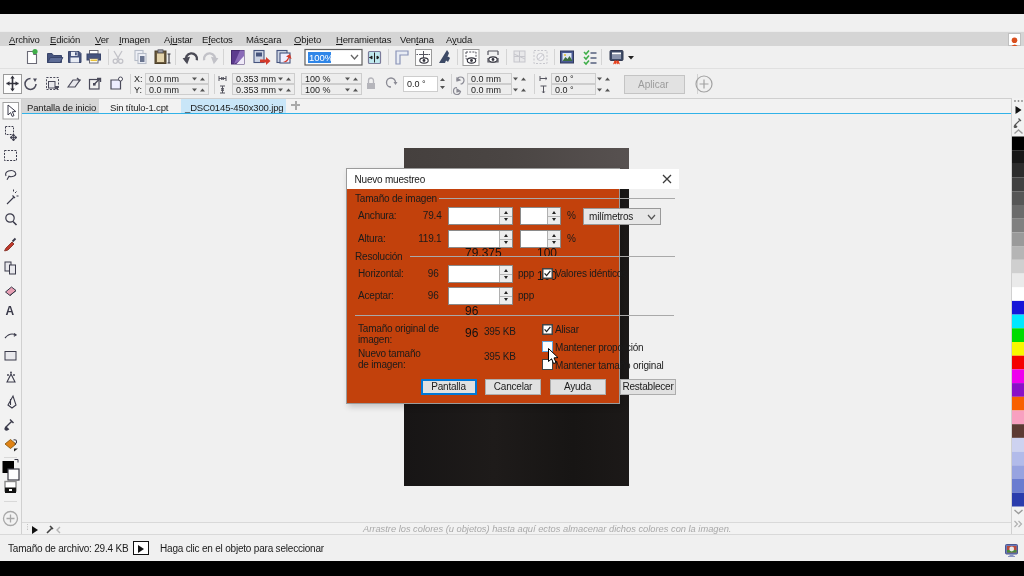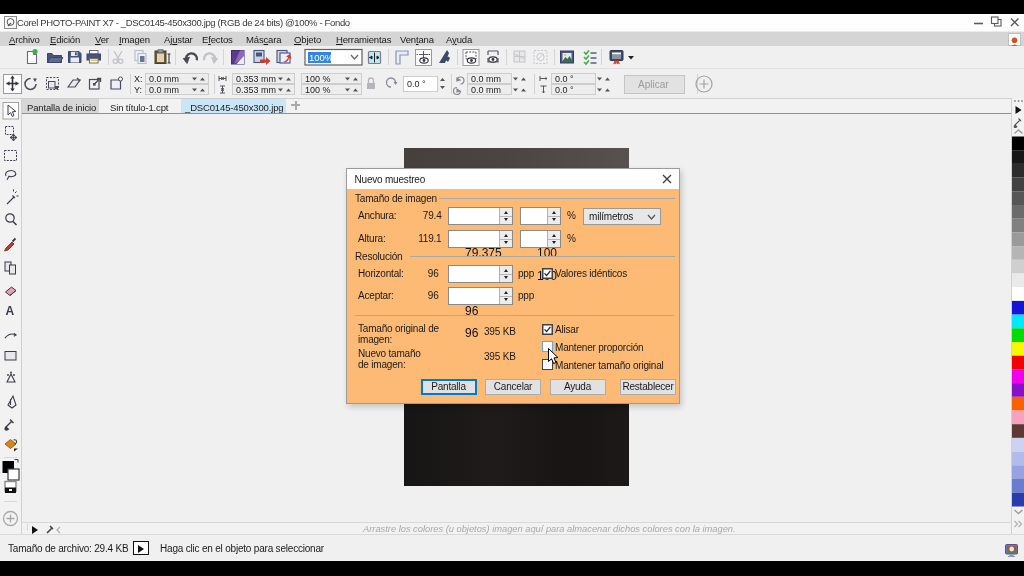--- a/index.html
+++ b/index.html
@@ -21,34 +21,20 @@
   .btn { position:absolute; height:16px; background:#e1e1e1; border:1px solid #adadad;
     text-align:center; font-size:10px; letter-spacing:-0.2px; color:#1b1b1b; line-height:14px; }
   .cb { position:absolute; width:11px; height:11px; background:#fff; border:1.5px solid #424242; }
   .menu-item { position:absolute; top:2px; font-size:9.5px; letter-spacing:-0.15px; color:#1b1b1b; }
   u { text-decoration-thickness:0.8px; text-underline-offset:0.5px; }
 </style>
 </head>
 <body>
 <div id="app">
 
-  <div class="abs" id="titlebar" style="left:0;top:0;width:1024px;height:17px;background:#fefefe;">
-    <svg class="abs" style="left:4px;top:2px" width="13" height="13" viewBox="0 0 13 13">
-      <rect x="0.5" y="0.5" width="12" height="12" fill="#f8f8f8" stroke="#8a8a8a"></rect>
-      <circle cx="6.5" cy="6" r="3.4" fill="#fff" stroke="#555" stroke-width="1"></circle>
-      <path d="M4 10 L7 7" stroke="#555" stroke-width="1.2" fill="none"></path>
-    </svg>
-    <div class="abs t9" style="left:17px;top:3px;color:#3a3a3a;letter-spacing:-0.35px">Corel PHOTO-PAINT X7 - _DSC0145-450x300.jpg (RGB de 24 bits) @100% - Fondo</div>
-    <svg class="abs" style="left:967px;top:0" width="57" height="17" viewBox="0 0 57 17">
-      <path d="M7 9.5 h9" stroke="#5a5a5a" stroke-width="1.6"></path>
-      <rect x="27.5" y="5.5" width="6.5" height="6.5" fill="none" stroke="#5a5a5a" stroke-width="1.1"></rect>
-      <rect x="24.5" y="3" width="6.5" height="6.5" fill="#fefefe" stroke="#5a5a5a" stroke-width="1.1"></rect>
-      <path d="M44 4.5 l7.5 7.5 M51.5 4.5 L44 12" stroke="#5a5a5a" stroke-width="1.3"></path>
-    </svg>
-  </div>
 
   <div class="abs" id="menubar" style="left:0;top:17px;width:1024px;height:15px;background:#d5d5d5;border-top:1px solid #ececec;">
     <span class="menu-item" style="left:9px"><u>A</u>rchivo</span>
     <span class="menu-item" style="left:50px"><u>E</u>dición</span>
     <span class="menu-item" style="left:95px"><u>V</u>er</span>
     <span class="menu-item" style="left:119px"><u>I</u>magen</span>
     <span class="menu-item" style="left:164px">Aj<u>u</u>star</span>
     <span class="menu-item" style="left:202px">E<u>f</u>ectos</span>
     <span class="menu-item" style="left:246px">Más<u>c</u>ara</span>
     <span class="menu-item" style="left:294px"><u>O</u>bjeto</span>
@@ -424,21 +410,21 @@
     </div>
   </div>
 
   <div class="abs" id="dragbar" style="left:22px;top:508px;width:989px;height:12px;background:#f2f2f2;border-top:1px solid #d9d9d9;">
     <div class="abs" style="left:2px;top:2px;width:3px;height:8px;color:#9a9a9a;font-size:7px;line-height:4px;">⋮</div>
     <svg class="abs" style="left:8px;top:1.5px" width="48" height="10" viewBox="0 0 48 10">
       <path d="M2 1 L2 9 L8 5 z" fill="#111"></path>
       <path d="M17 8 L22 3 M20 1 l3 3" stroke="#444" stroke-width="1.6"></path>
       <path d="M30 2 l-3 3 3 3" stroke="#b5b5b5" stroke-width="1.4" fill="none"></path>
     </svg>
-    <div class="abs" style="left:341px;top:1px;width:342px;font-size:9.3px;font-style:italic;color:#a9a9a9;white-space:nowrap;">Arrastre los colores (u objetos) imagen aquí para almacenar dichos colores con la imagen.</div>
+    <div class="abs" style="left:341px;top:1px;width:342px;font-size:9.3px;font-style:italic;color:#a9a9a9;white-space:nowrap;">Arrastre los colores (u objetos) hasta aquí ectos almacenar dichos colores con la imagen.</div>
   </div>
 
   <div class="abs" id="palette" style="left:1011px;top:84px;width:13px;height:438px;background:#f2f2f2;border-left:1px solid #d0d0d0;">
     <svg class="abs" style="left:0;top:0" width="12" height="438" viewBox="0 0 12 438">
       <g fill="#8a8a8a">
           <circle cx="3" cy="3" r="0.9"></circle>
           <circle cx="6.5" cy="3" r="0.9"></circle>
           <circle cx="10" cy="3" r="0.9"></circle>
         </g>
       <path d="M3.5 8 v8 l6-4 z" fill="#111"></path>
@@ -487,21 +473,21 @@
     <svg class="abs" style="left:1005px;top:9px" width="13" height="13" viewBox="0 0 13 13">
       <rect x="0.5" y="0.5" width="12" height="9.5" rx="1" fill="#6b79b8" stroke="#4a5792"></rect>
       <rect x="2" y="2" width="9.5" height="6.5" fill="#b84a3a"></rect>
       <rect x="2" y="6" width="9.5" height="2.5" fill="#4a8a3a"></rect>
       <circle cx="6.7" cy="5" r="2.4" fill="#e8e8e8"></circle>
       <rect x="4.5" y="10.5" width="4" height="1.5" fill="#8a94c4"></rect>
       <rect x="3" y="12" width="7" height="1" fill="#8a94c4"></rect>
     </svg>
   </div>
 
-  <div class="abs" id="dialog" style="left:345.5px;top:154px;width:334px;height:235.5px;background:#fdba74;border:1px solid #9b9b9b;box-shadow:2px 3px 6px rgba(0,0,0,0.18);">
+  <div class="abs" id="dialog" style="left:345.5px;top:154px;width:274px;height:235.5px;background:#c2410c;border:1px solid #9b9b9b;box-shadow:2px 3px 6px rgba(0,0,0,0.18);">
 
     <div class="abs" style="left:0;top:0;width:332px;height:20px;background:#fff;"></div>
     <div class="abs t10" style="left:8px;top:5px;">Nuevo muestreo</div>
     <svg class="abs" style="left:315px;top:5px" width="10" height="10" viewBox="0 0 10 10">
       <path d="M1 1 L9 9 M9 1 L1 9" stroke="#3b3b3b" stroke-width="1.3"></path>
     </svg>
 
     <div class="abs t10" style="left:8.5px;top:24px;">Tamaño de imagen</div>
     <div class="abs" style="left:92px;top:29px;width:236px;height:1px;background:#a9a9a9;"></div>
 

